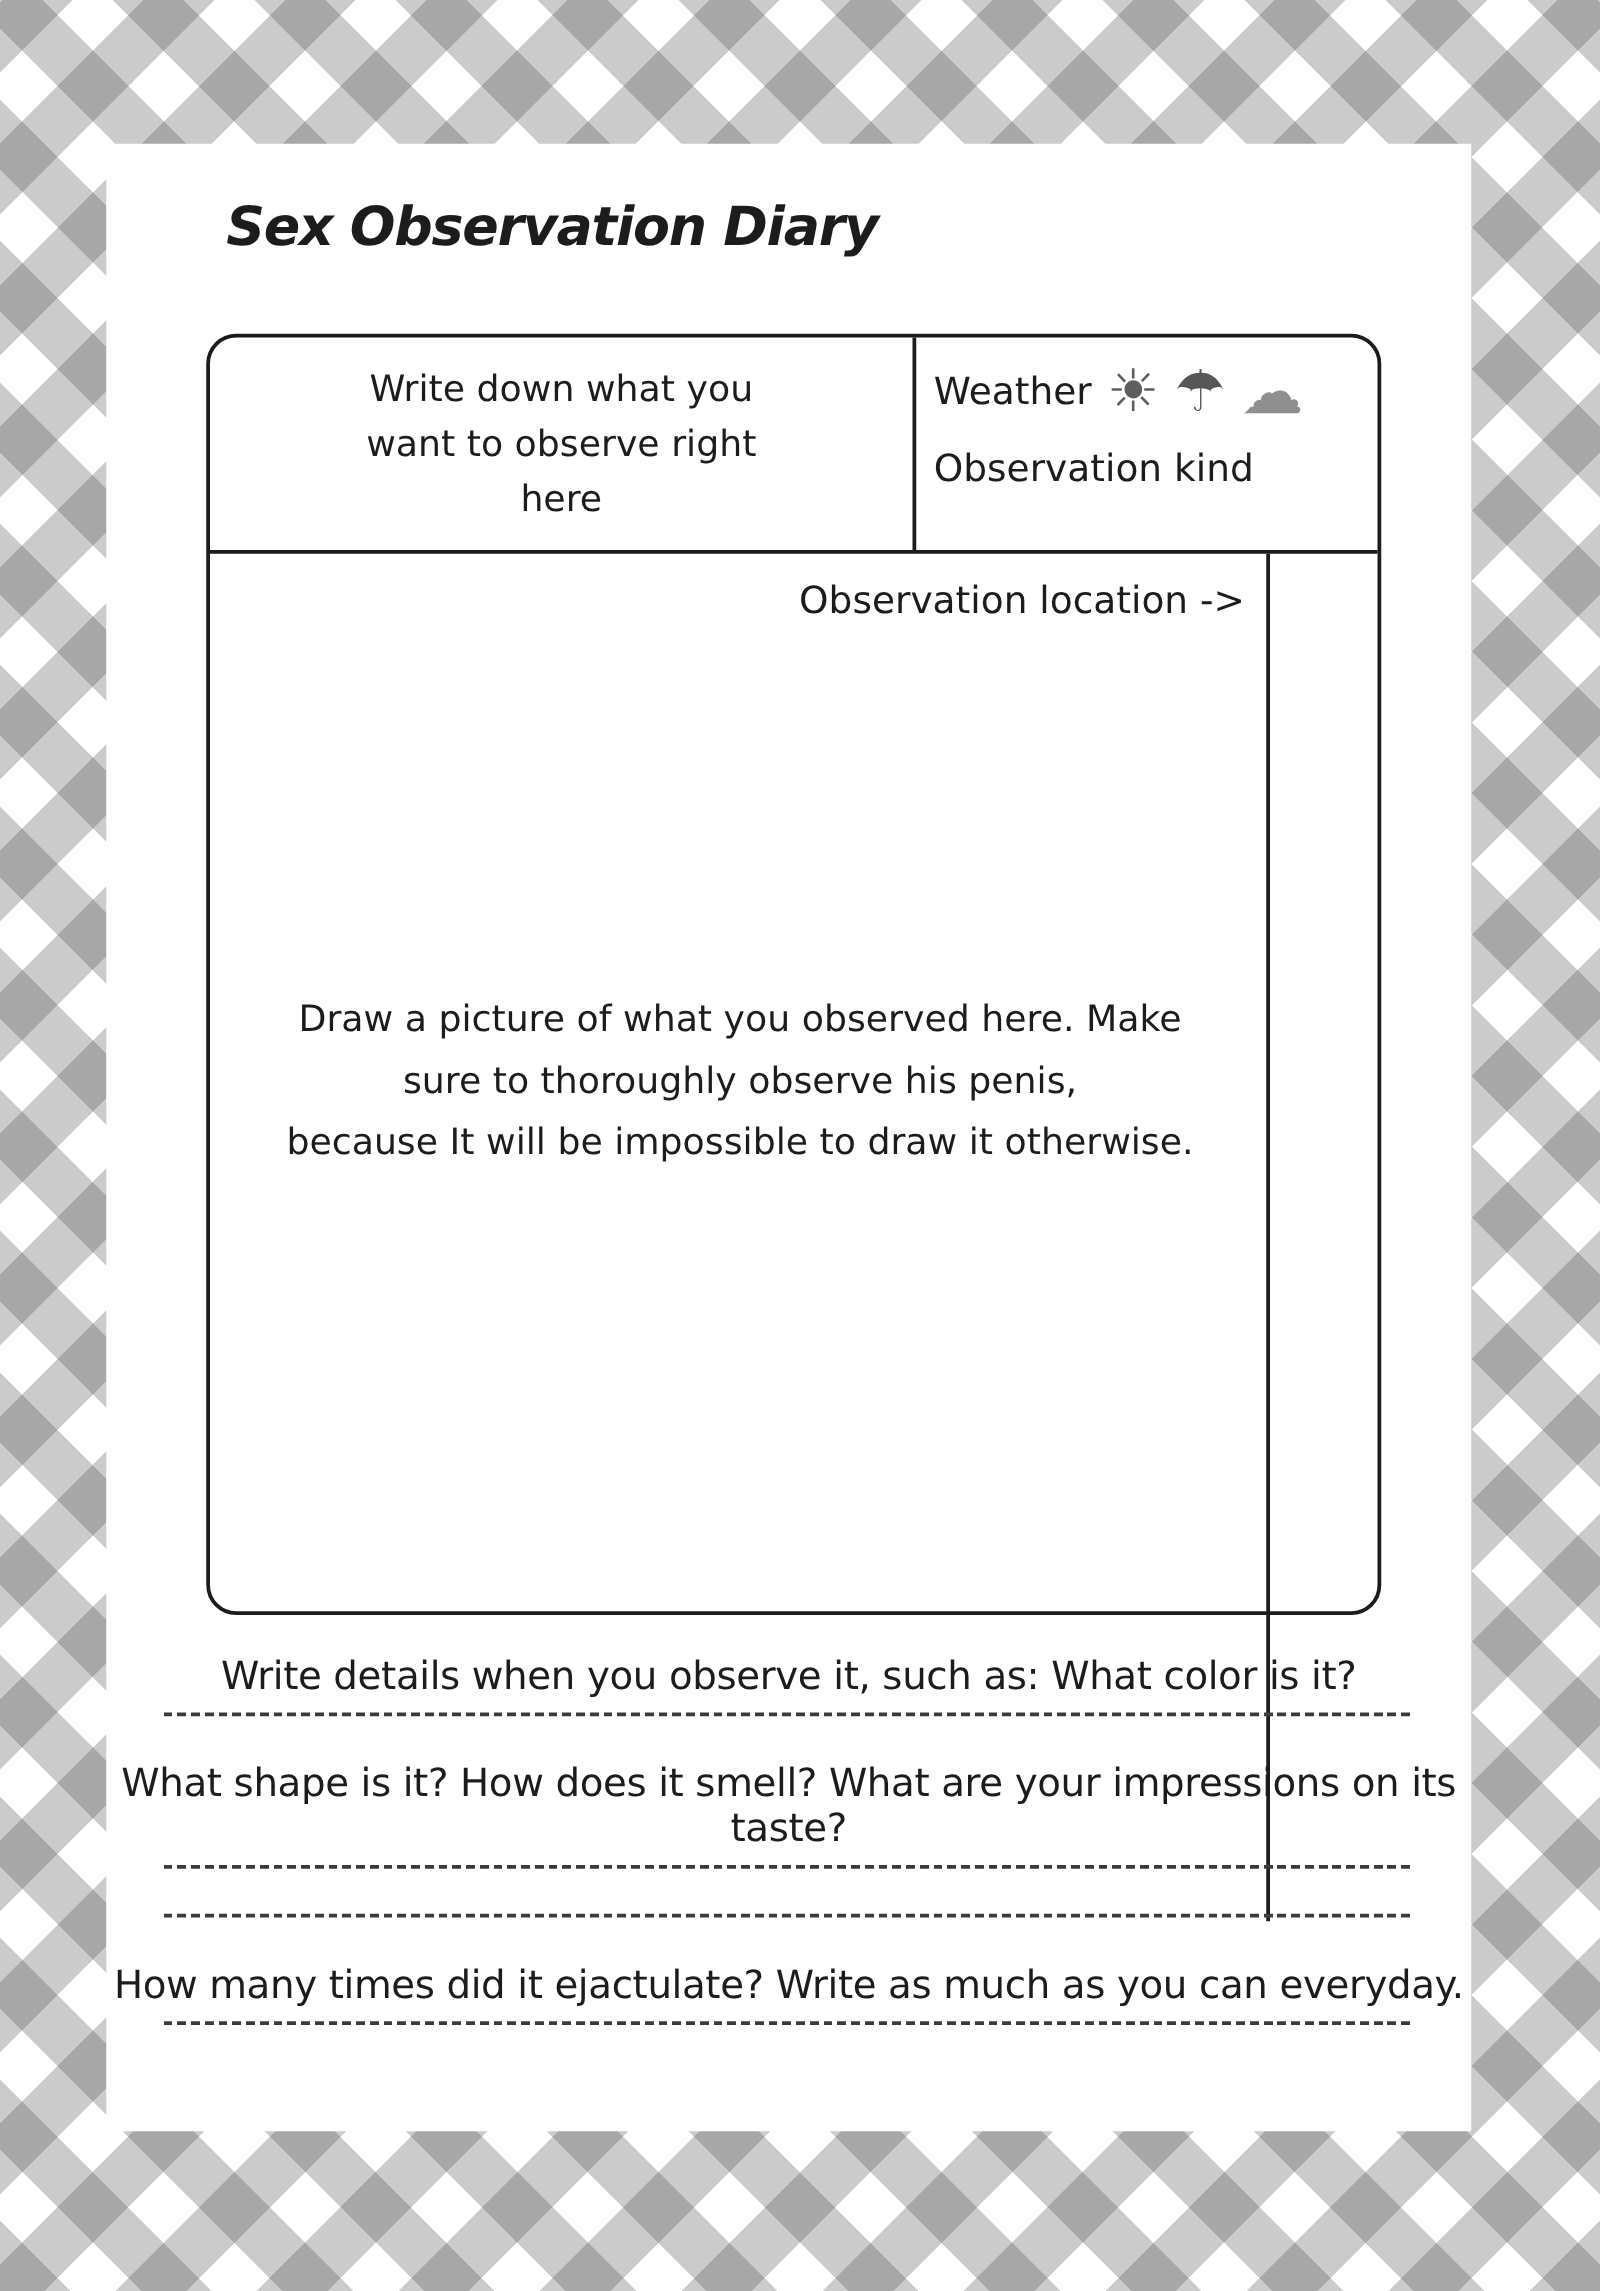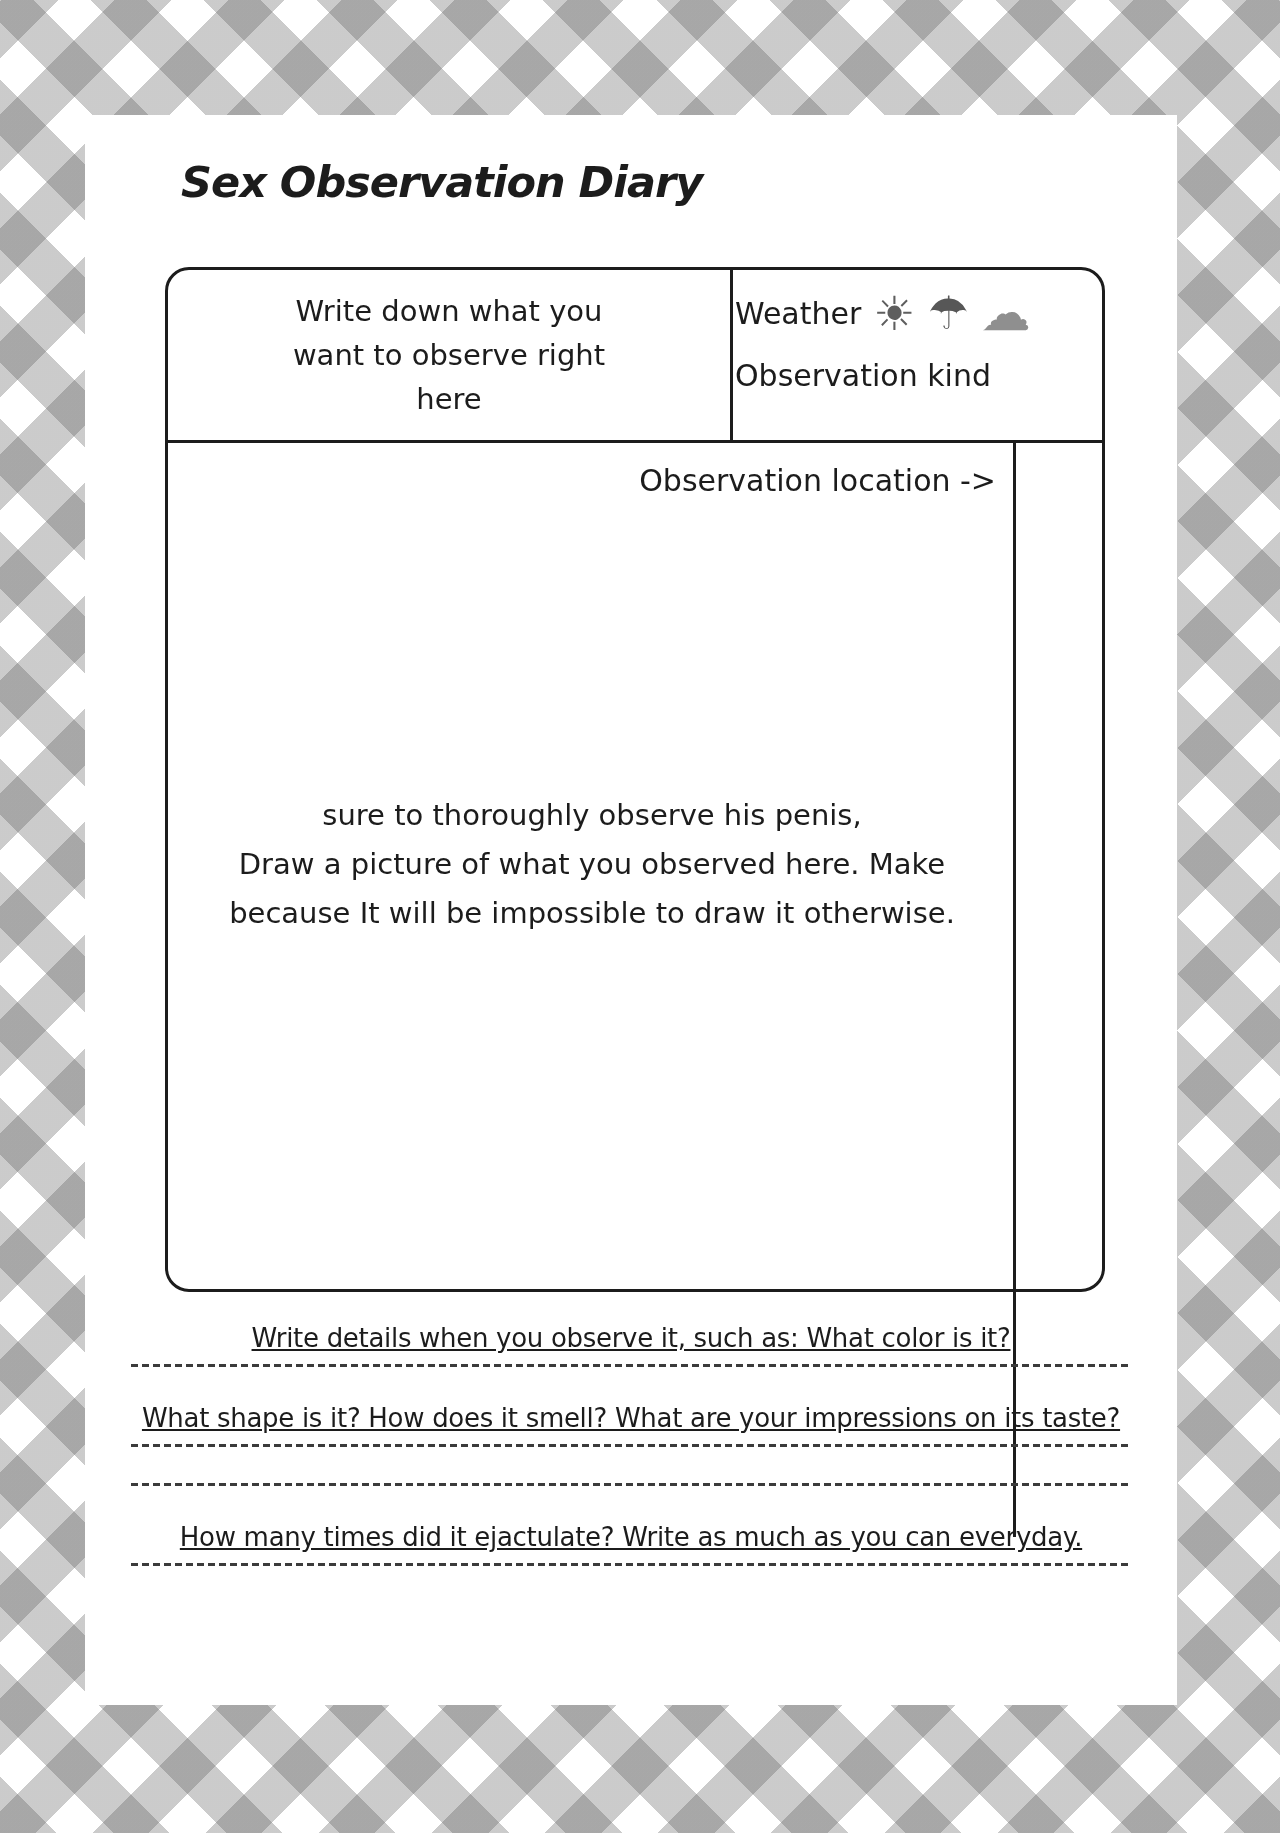--- a/index.html
+++ b/index.html
@@ -72,21 +72,21 @@
     align-items: center;
     justify-content: center;
     text-align: center;
     font-size: 29px;
     line-height: 44px;
     padding: 0 95px;
     box-sizing: border-box;
   }
   .cell-right {
     flex: 1;
-    padding: 14px 0 0 2px;
+    padding: 14px 0 0 14px;
     box-sizing: border-box;
   }
   .weather-line {
     display: flex;
     align-items: center;
     gap: 12px;
     height: 58px;
     font-size: 30px;
   }
   .icon { line-height: 1; }
@@ -128,24 +128,23 @@
     position: absolute;
     left: 0;
     top: 1208px;
     width: 100%;
   }
   .question {
     margin-bottom: 36px;
     text-align: center;
   }
   .q-text {
-    font-size: 26px;
+    font-size: 31px;
     letter-spacing: -0.3px;
     white-space: pre-wrap;
-    text-decoration: underline;
   }
   .q-rule {
     height: 3px;
     width: 1000px;
     margin: 11px auto 0 auto;
     background: repeating-linear-gradient(90deg, #3b3b3b 0 7px, rgba(0,0,0,0) 7px 11px);
   }
 </style>
 </head>
 <body>
@@ -170,22 +169,22 @@
             <span class="icon icon-cloud">☁</span>
           </div>
           <div class="date-label">Observation kind</div>
         </div>
       </div>
 
       <div class="main-area">
         <div class="location-label">Observation location -&gt;</div>
         <div class="location-column"></div>
         <div class="draw-prompt">
+          <div>Draw a picture of what you observed here. Make</div>
           <div>sure to thoroughly observe his penis,</div>
-          <div>Draw a picture of what you observed here. Make</div>
           <div>because It will be impossible to draw it otherwise.</div>
         </div>
       </div>
     </div>
 
     <div class="questions">
       <div class="question">
         <div class="q-text">Write details when you observe it, such as: What color is it?</div>
         <div class="q-rule"></div>
       </div>

